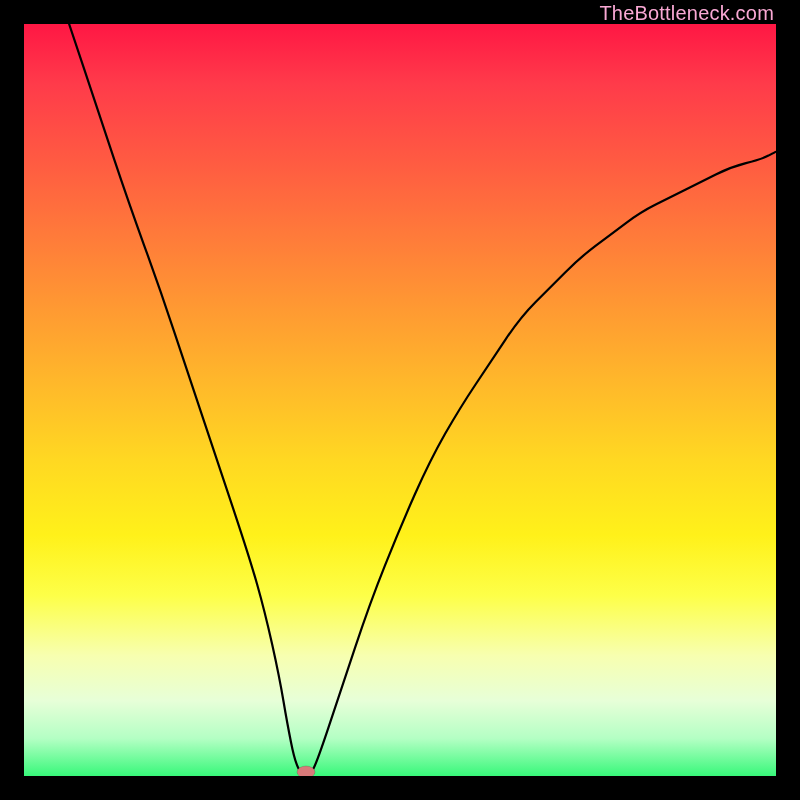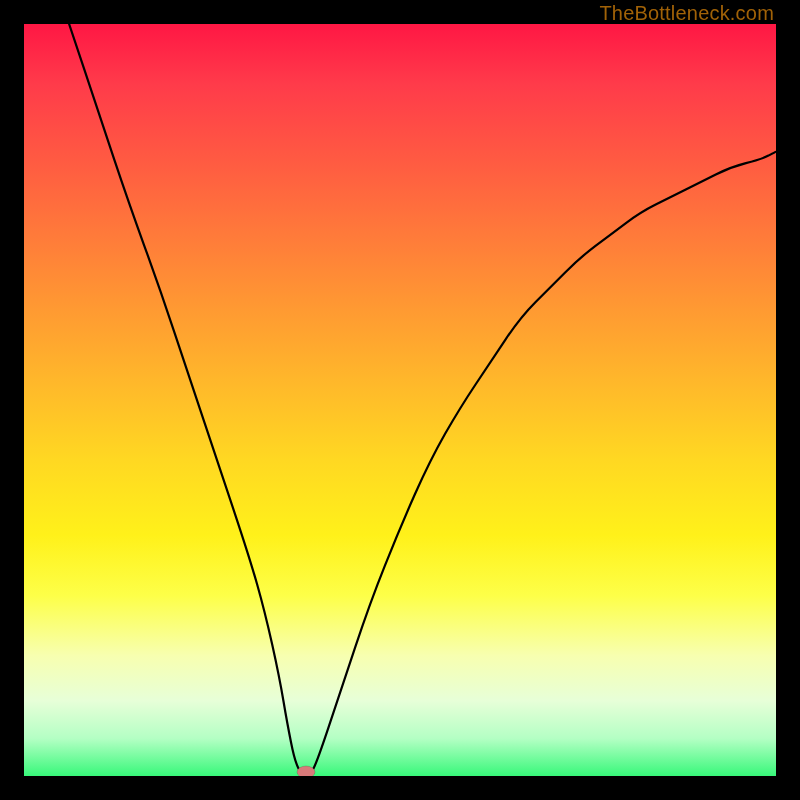--- a/index.html
+++ b/index.html
@@ -56,21 +56,21 @@
     stroke: rgba(0,0,0,0.15);
     stroke-width: 1;
   }
   .watermark {
     position: absolute;
     top: 2px;
     right: 26px;
     font-family: Arial, Helvetica, sans-serif;
     font-size: 20px;
     font-weight: 500;
-    color: #a16207;
+    color: #f9a8d4;
     letter-spacing: 0.2px;
     user-select: none;
   }
 </style>
 </head>
 <body>
 
 <div class="frame">
   <div class="watermark">TheBottleneck.com</div>
   <div class="plot-area">

